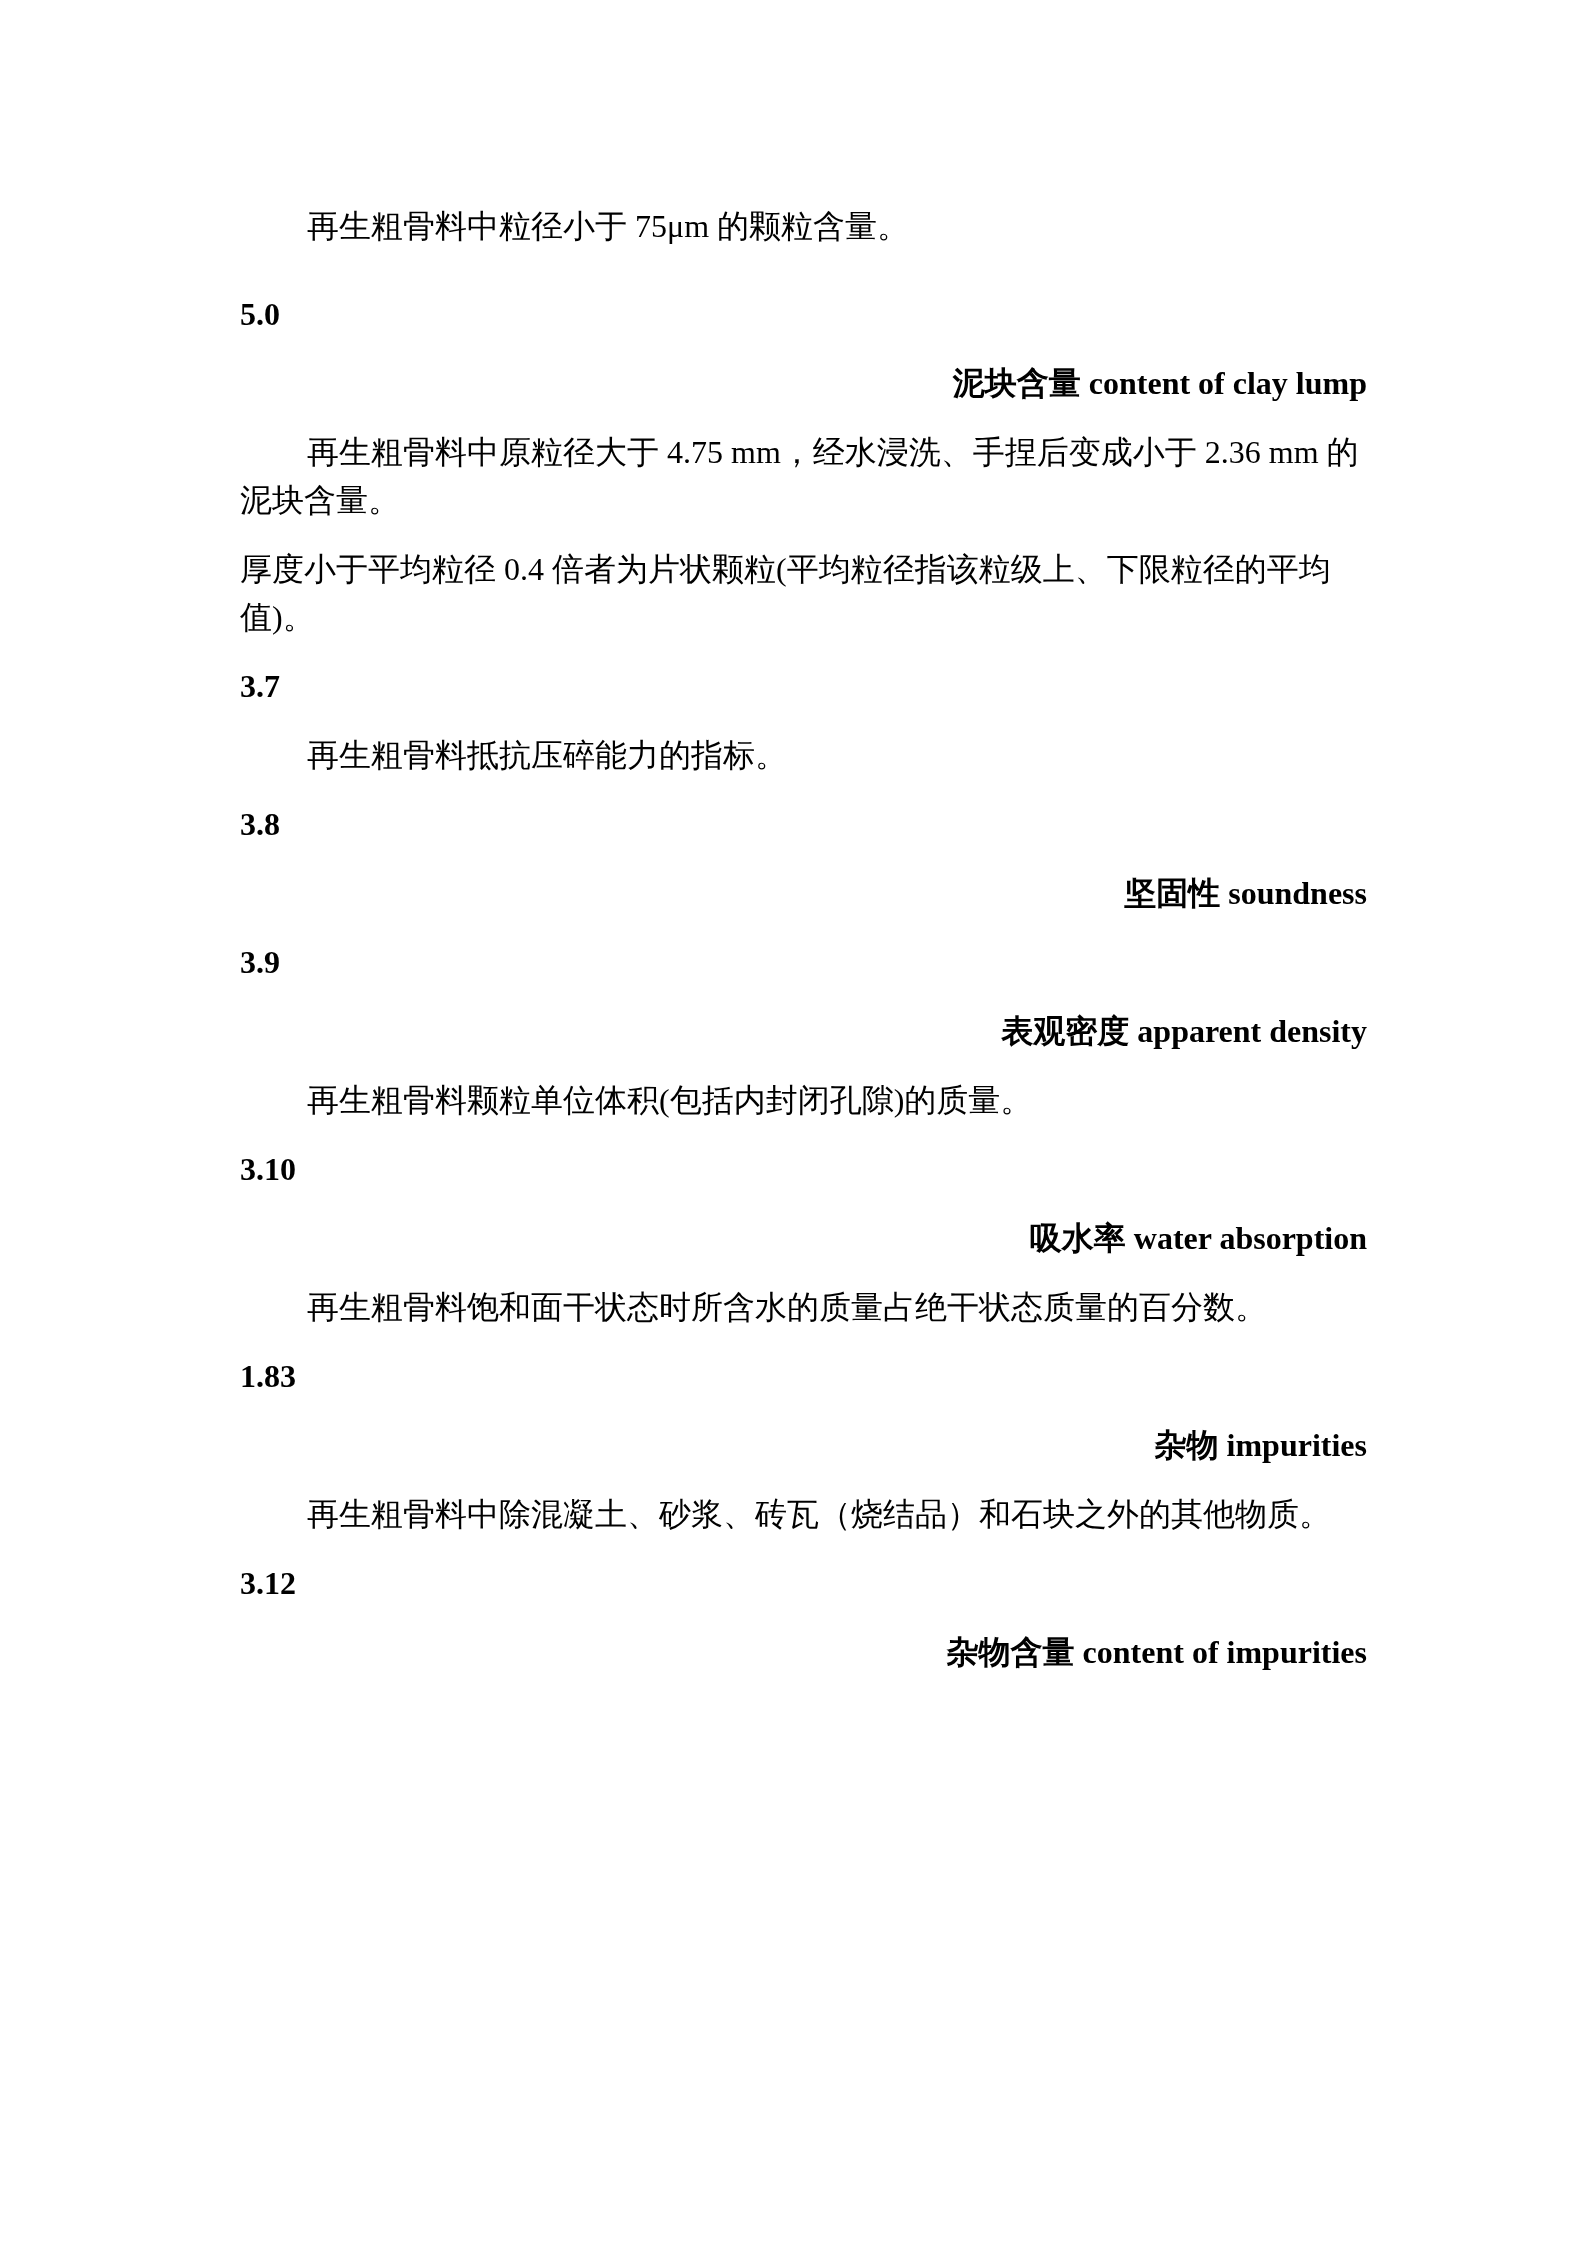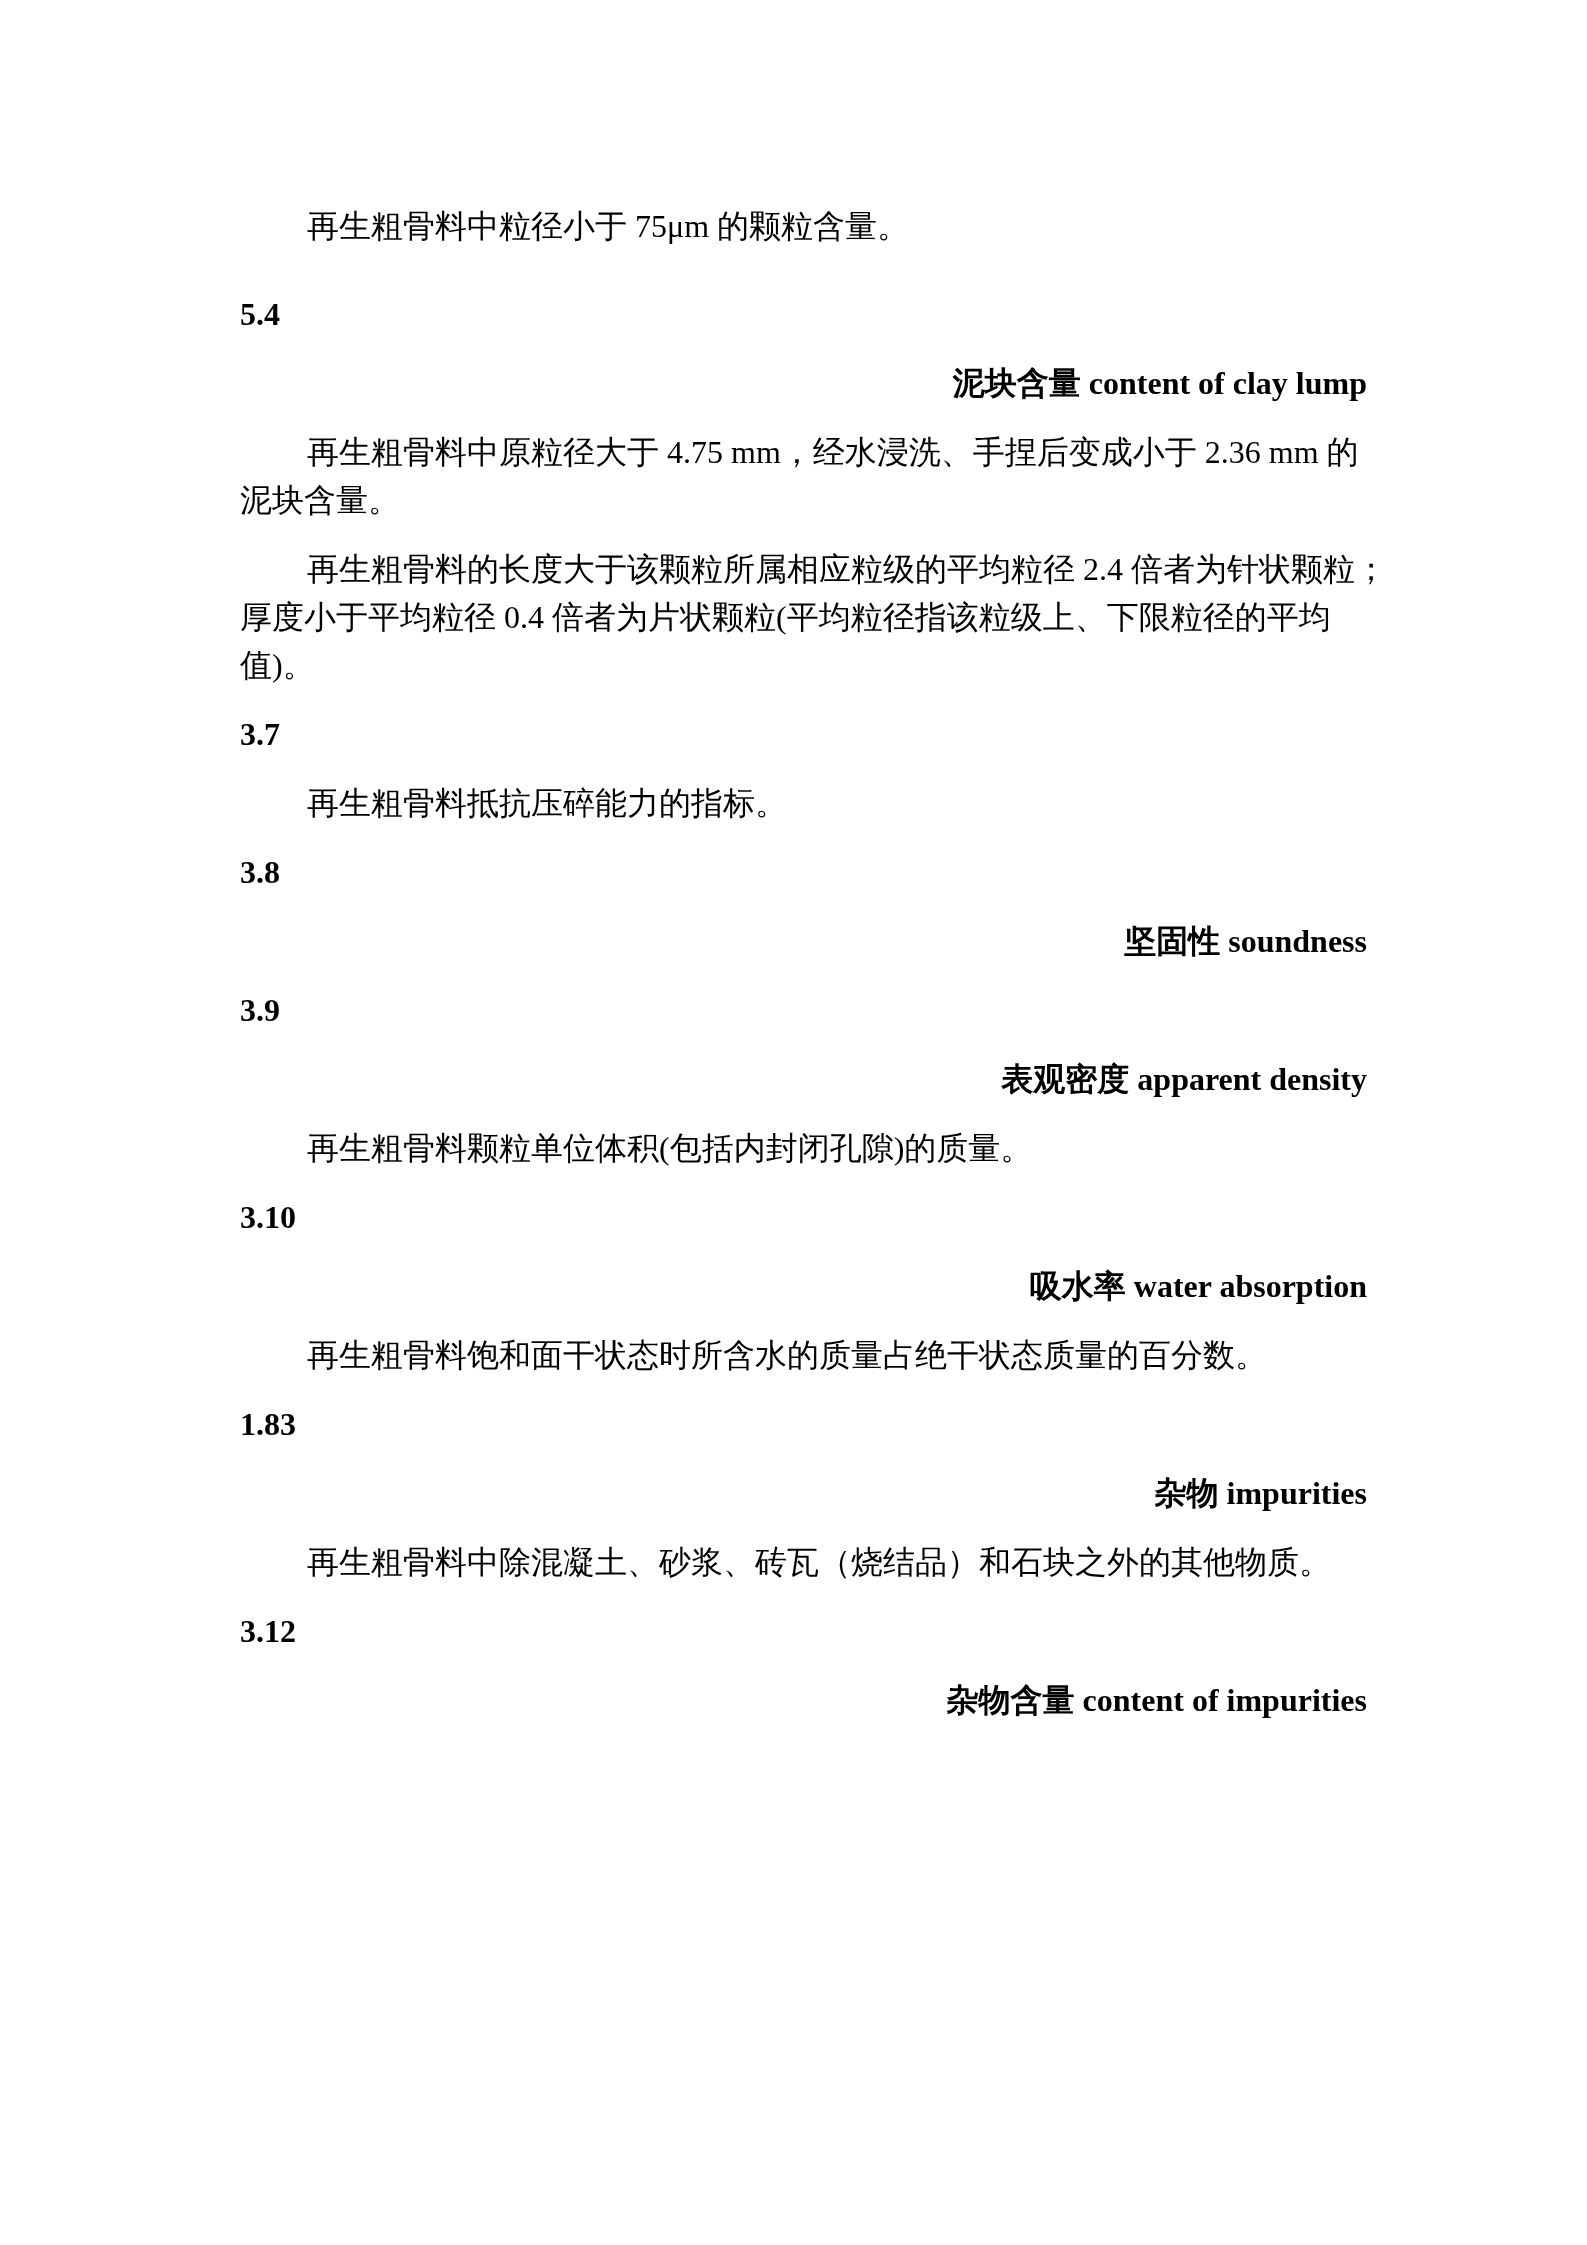--- a/index.html
+++ b/index.html
@@ -45,32 +45,31 @@
 </head>
 <body>
 
 <div class="page">
 
   <div class="para intro">
     <div class="line indent">再生粗骨料中粒径小于 75μm 的颗粒含量。</div>
   </div>
 
   <div class="para">
-    <div class="line section-num">5.4</div>
+    <div class="line section-num">5.0</div>
   </div>
   <div class="para">
     <div class="line term">泥块含量 content of clay lump</div>
   </div>
   <div class="para">
     <div class="line indent">再生粗骨料中原粒径大于 4.75 mm，经水浸洗、手捏后变成小于 2.36 mm 的</div>
     <div class="line">泥块含量。</div>
   </div>
 
   <div class="para">
-    <div class="line indent">再生粗骨料的长度大于该颗粒所属相应粒级的平均粒径 2.4 倍者为针状颗粒；</div>
     <div class="line">厚度小于平均粒径 0.4 倍者为片状颗粒(平均粒径指该粒级上、下限粒径的平均</div>
     <div class="line">值)。</div>
   </div>
 
   <div class="para">
     <div class="line section-num">3.7</div>
   </div>
   <div class="para">
     <div class="line indent">再生粗骨料抵抗压碎能力的指标。</div>
   </div>

